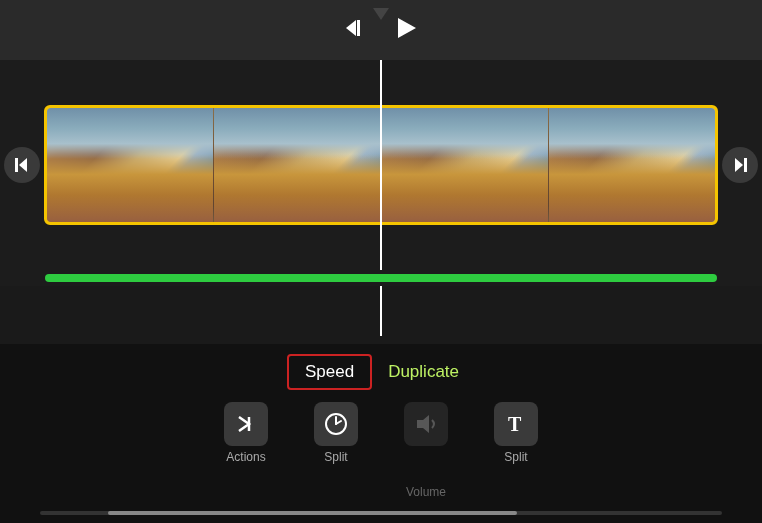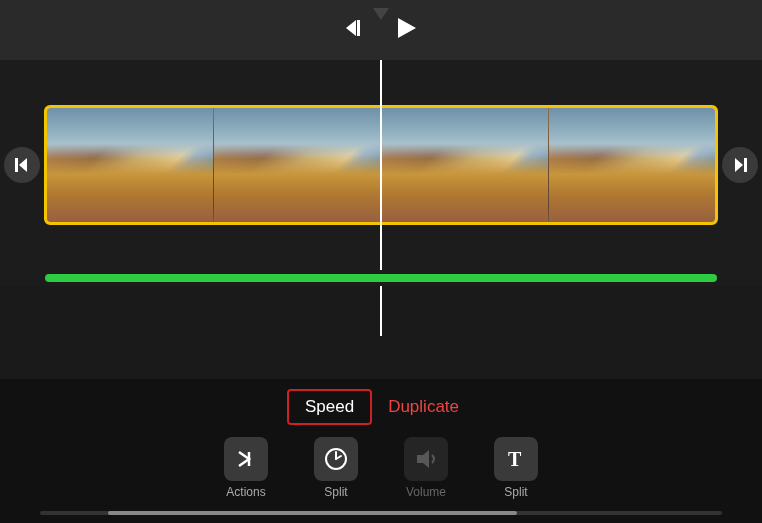--- a/index.html
+++ b/index.html
@@ -194,21 +194,21 @@
       display: flex;
       justify-content: center;
       gap: 0;
       padding: 10px 0 8px;
     }
 
     .tab-item {
       padding: 6px 16px;
       font-size: 17px;
       cursor: pointer;
-      color: #ef4444;
+      color: #bef264;
       border: none;
       background: none;
       border-radius: 4px;
     }
 
     .tab-item.active {
       color: white;
       border: 2px solid #cc2222;
       border-radius: 4px;
     }
@@ -247,20 +247,21 @@
     }
 
     .action-label {
       font-size: 12px;
       color: #aaa;
       text-align: center;
     }
 
     .action-label.dimmed {
       color: #666;
+      margin-top: 35px;
     }
 
     
     .scrollbar-area {
       width: 100%;
       padding: 4px 40px 8px;
       display: flex;
       align-items: center;
     }
 

